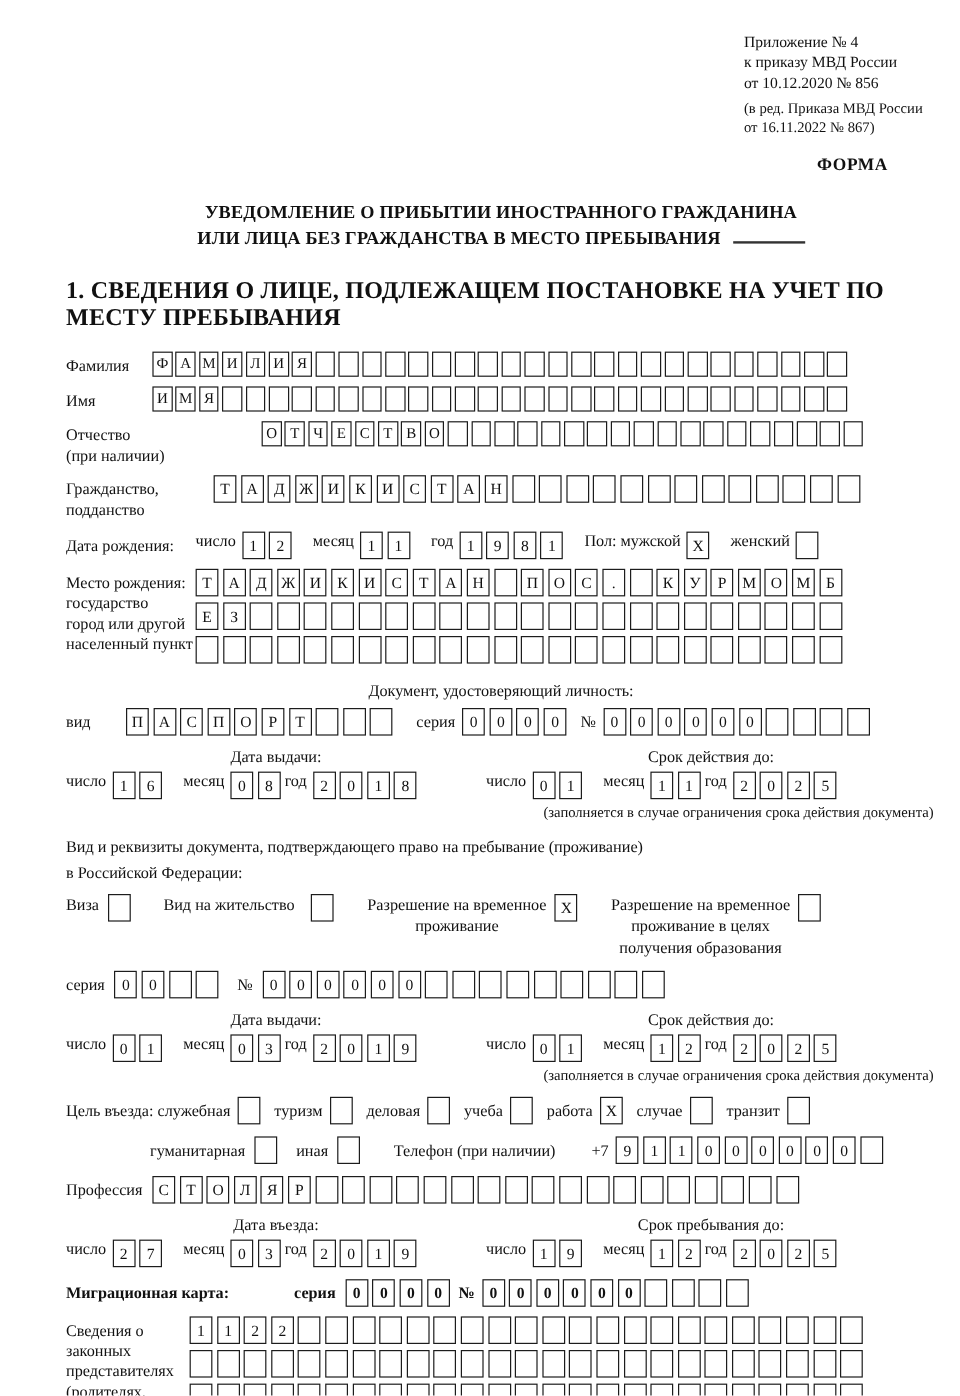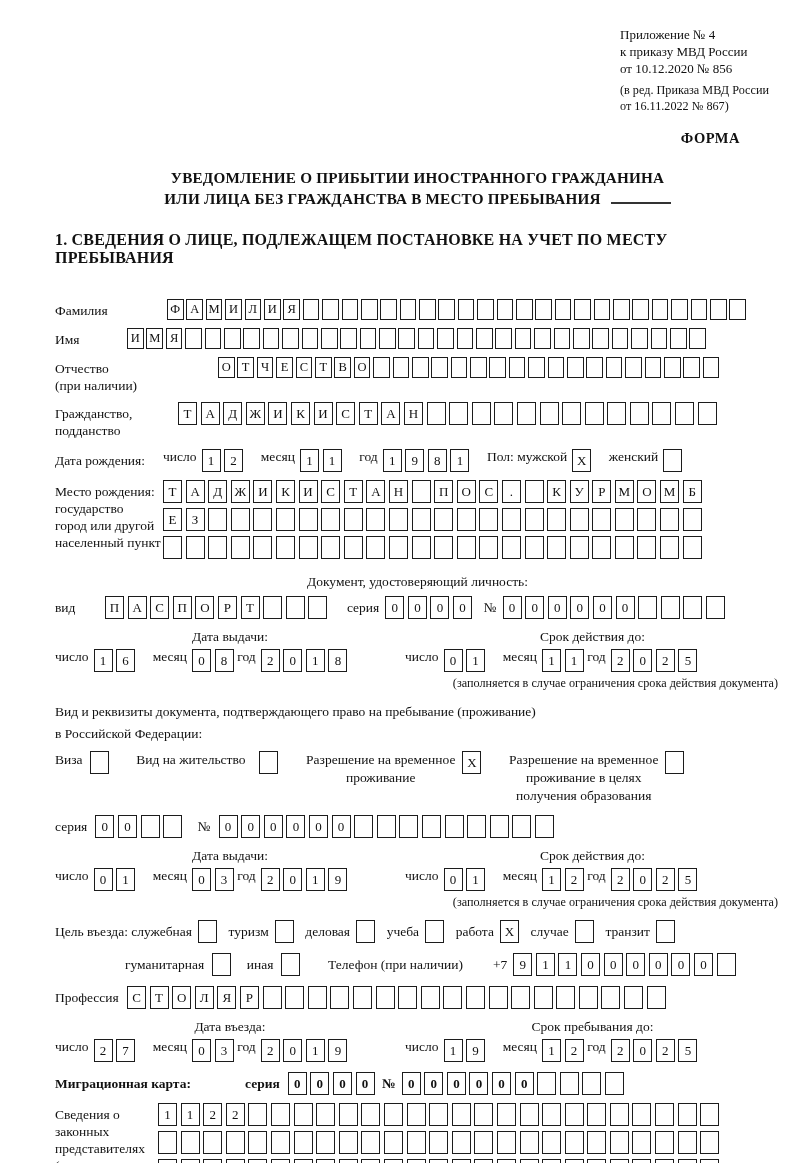--- a/index.html
+++ b/index.html
@@ -9,21 +9,21 @@
 
   
   .ref-block{margin-left:565px;line-height:17px;font-size:13px;}
   .ref-block .rev{font-size:12.2px;line-height:16px;}
   .ref-block .rev.first{margin-top:5px;}
   .form-word{text-align:right;margin:16px 40px 0 0;font-weight:bold;font-size:14.5px;letter-spacing:.5px;}
 
   
   .title{margin-top:20px;text-align:center;font-weight:bold;font-size:15.2px;line-height:21px;letter-spacing:.2px;}
   .uline{display:inline-block;width:60px;border-bottom:2.4px solid #333;margin-left:10px;vertical-align:baseline;}
-  .sec-heading{margin-top:22px;font-weight:bold;font-size:16px;letter-spacing:.2px;}
+  .sec-heading{margin-top:22px;font-weight:bold;font-size:20px;letter-spacing:.2px;}
 
   
   .frow{display:flex;align-items:flex-start;margin-top:8px;}
   .lab{line-height:17px;padding-top:3px;flex:none;}
 
   
   .cells{display:inline-flex;flex-wrap:nowrap;flex:none;}
   .cell{display:inline-flex;align-items:center;justify-content:center;flex:none;
         border:1.7px solid #1c1c1c;background:#fff;font-size:12.5px;line-height:1;}
   .sm .cell{width:14.6px;height:19px;margin-right:2.8px;}
@@ -68,21 +68,21 @@
 
   <div class="title">
     <div>УВЕДОМЛЕНИЕ О ПРИБЫТИИ ИНОСТРАННОГО ГРАЖДАНИНА</div>
     <div>
       <span>ИЛИ ЛИЦА БЕЗ ГРАЖДАНСТВА В МЕСТО ПРЕБЫВАНИЯ</span><span class="uline"></span>
     </div>
   </div>
 
   <div class="sec-heading">1. СВЕДЕНИЯ О ЛИЦЕ, ПОДЛЕЖАЩЕМ ПОСТАНОВКЕ НА УЧЕТ ПО МЕСТУ ПРЕБЫВАНИЯ</div>
 
-  <div class="frow" style="margin-top:32px;gap:40px;">
+  <div class="frow" style="margin-top:16px;">
     <div class="lab" style="width:72px;">Фамилия</div>
     <span class="cells sm">
         <span class="cell">Ф</span>
         <span class="cell">А</span>
         <span class="cell">М</span>
         <span class="cell">И</span>
         <span class="cell">Л</span>
         <span class="cell">И</span>
         <span class="cell">Я</span>
         <span class="cell"></span>

